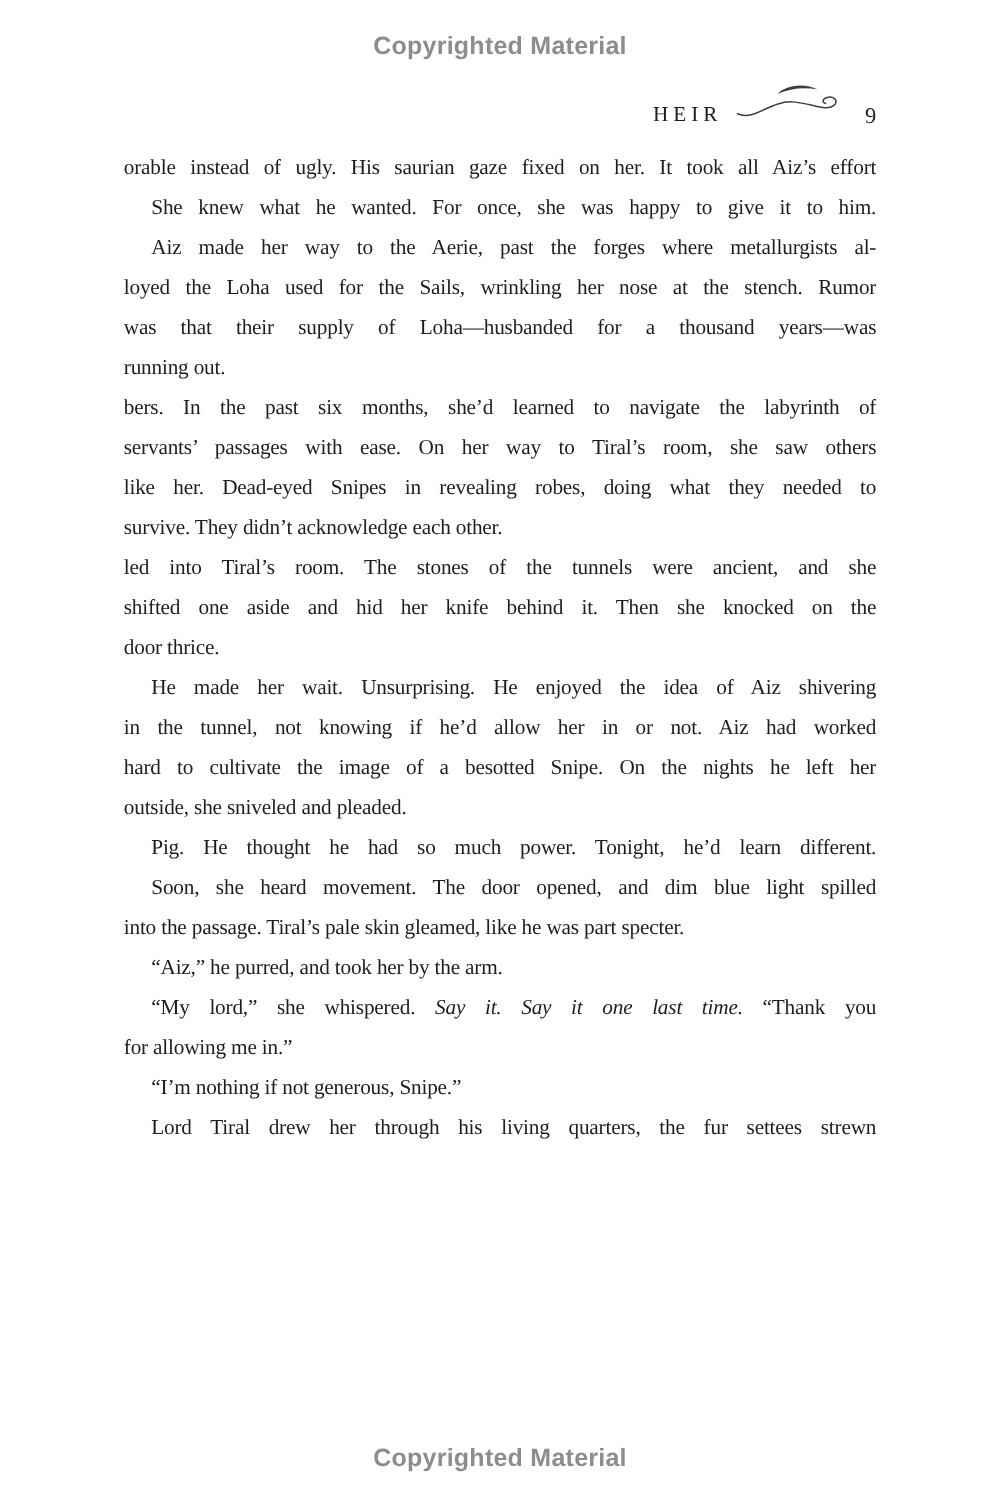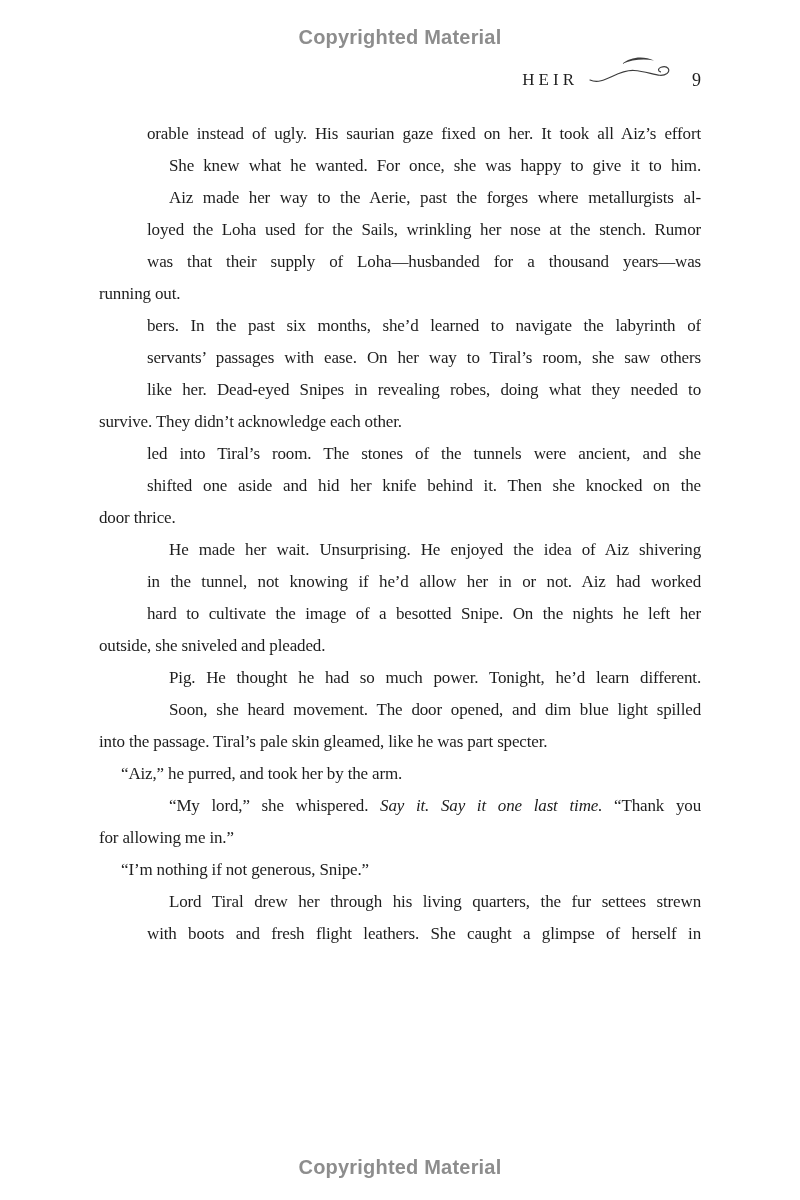--- a/index.html
+++ b/index.html
@@ -9,36 +9,36 @@
     -webkit-font-smoothing:antialiased;
   }
   .notice{
     position:absolute;left:0;width:800px;text-align:center;
     font-family:"Liberation Sans","DejaVu Sans",sans-serif;
     font-size:20px;font-weight:700;color:#8d8d8d;letter-spacing:.2px;
   }
   .notice-top{top:26px;}
   .notice-bottom{top:1156px;}
   .running-header{
-    position:absolute;top:55px;right:99px;
+    position:absolute;top:66px;right:99px;
     display:flex;align-items:flex-end;color:#1e1e1e;
   }
   .header-title{
     font-size:17px;letter-spacing:4px;line-height:26px;color:#1e1e1e;
   }
   .header-flourish{margin:0 14px 2px 10px;}
   .header-page-number{font-size:18px;line-height:26px;color:#1e1e1e;}
   .body-text{
     position:absolute;left:99px;top:118px;width:602px;
     font-size:17px;line-height:32px;color:#1d1d1d;letter-spacing:-0.15px;
   }
   .line{
     height:32px;overflow:hidden;text-align:justify;
   }
-  .line.fill{text-align-last:justify;margin-left:48px;}
+  .line.fill{text-align-last:justify;}
   .line.indent{text-indent:22px;}
   .line .it{font-style:italic;}
 </style>
 </head>
 <body>
 
 <div class="notice notice-top">Copyrighted Material</div>
 
 <div class="running-header">
   <span class="header-title">HEIR</span>
@@ -72,16 +72,15 @@
   <div class="line fill indent">Pig. He thought he had so much power. Tonight, he’d learn different.</div>
   <div class="line fill indent">Soon, she heard movement. The door opened, and dim blue light spilled</div>
   <div class="line">into the passage. Tiral’s pale skin gleamed, like he was part specter.</div>
   <div class="line indent">“Aiz,” he purred, and took her by the arm.</div>
   <div class="line fill indent">
     <span>“My lord,” she whispered. </span><span class="it">Say it. Say it one last time.</span><span> “Thank you</span>
   </div>
   <div class="line">for allowing me in.”</div>
   <div class="line indent">“I’m nothing if not generous, Snipe.”</div>
   <div class="line fill indent">Lord Tiral drew her through his living quarters, the fur settees strewn</div>
-  <div class="line fill">with boots and fresh flight leathers. She caught a glimpse of herself in</div>
 </div>
 
 <div class="notice notice-bottom">Copyrighted Material</div>
 
 </body></html>

